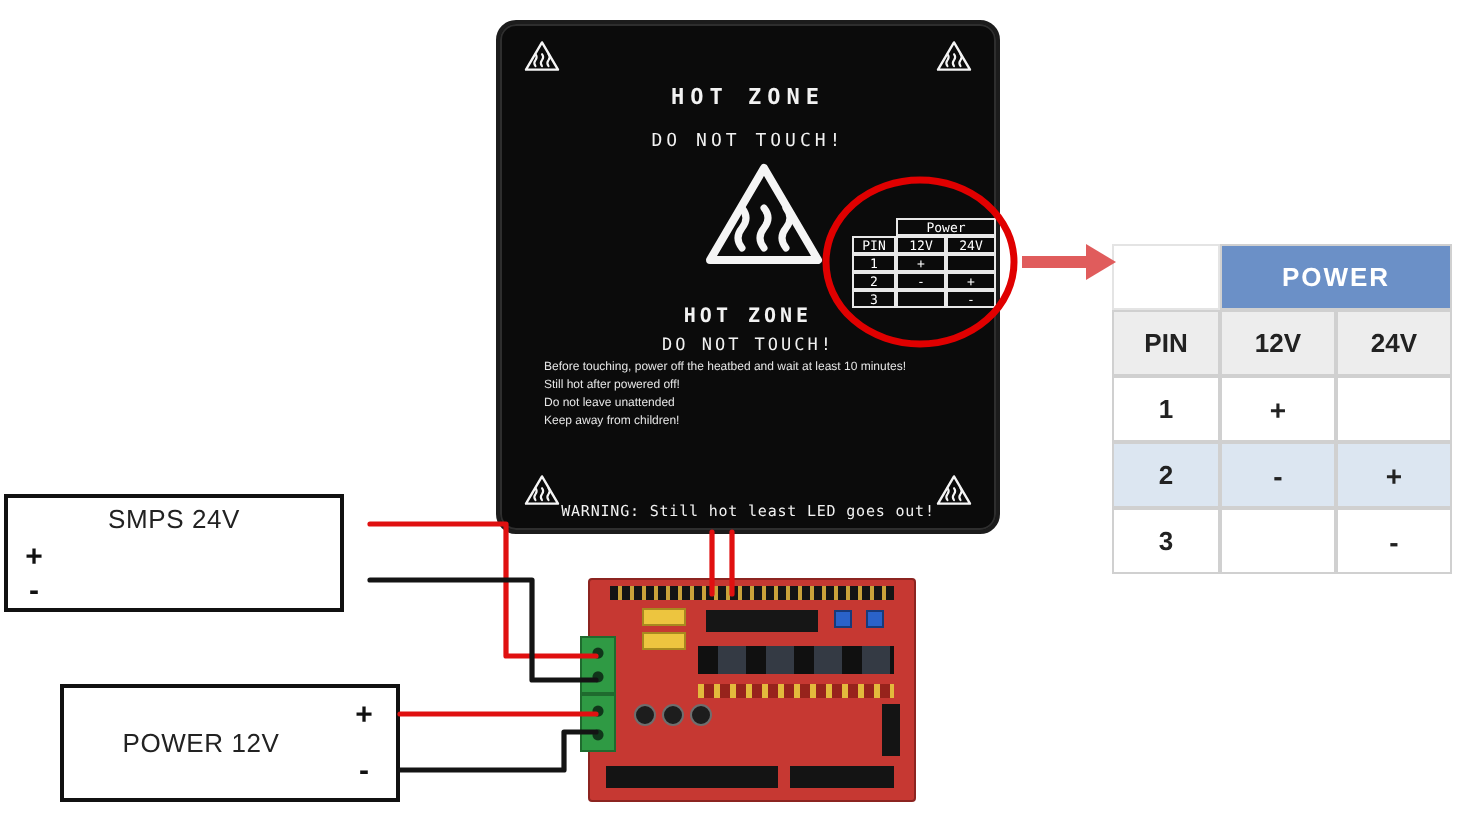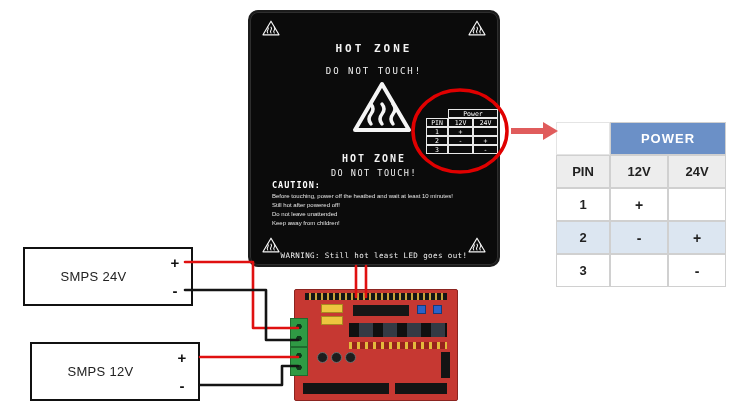--- a/index.html
+++ b/index.html
@@ -47,21 +47,21 @@
            align-items:center;justify-content:center;background:#fff;}
   .bt-title{grid-column:2/4;color:#fff;font-weight:bold;letter-spacing:1px;}
   .bt-corner{background:#fff;border-color:#e4e4e4;}
   .bt-h{font-weight:bold;}
   .bt-pin{font-weight:bold;}
   .bt-val{font-weight:bold;font-size:14px;}
 
   
   .smps{position:absolute;width:170px;height:59px;background:#fff;
         border:2px solid #111;box-sizing:border-box;display:flex;}
-  .smps24{left:23px;top:247px;} .smps12{left:30px;top:342px;}
+  .smps24{left:2px;top:247px;flex-direction:column;} .smps12{left:30px;top:342px;}
   .smps-label{flex:1;display:flex;align-items:center;justify-content:center;
               font-size:13px;color:#222;letter-spacing:0.3px;}
   .smps-terms{width:26px;display:flex;flex-direction:column;
               justify-content:space-around;align-items:center;
               font-size:15px;font-weight:bold;color:#111;padding-right:3px;}
 
   
   .ramps{position:absolute;left:294px;top:289px;width:162px;height:110px;
          background:#c63832;border:1px solid #8c2420;border-radius:2px;z-index:2;}
   .ramps div{position:absolute;}
@@ -148,21 +148,20 @@
       <div class="bt-s">+</div>
       <div class="bt-s">3</div>
       <div class="bt-s"></div>
       <div class="bt-s">-</div>
     </div>
 
     <div class="hb-line hb-hotzone-bottom">HOT ZONE</div>
     <div class="hb-line hb-dnt-bottom">DO NOT TOUCH!</div>
 
     <div class="hb-caution">
-      <div class="hb-caution-title">CAUTION:</div>
       <div class="hb-caution-line">Before touching, power off the heatbed and wait at least 10 minutes!</div>
       <div class="hb-caution-line">Still hot after powered off!</div>
       <div class="hb-caution-line">Do not leave unattended</div>
       <div class="hb-caution-line">Keep away from children!</div>
     </div>
 
     <div class="hb-warning">WARNING: Still hot least LED goes out!</div>
   </div>
 
   <div class="bigtable">
@@ -188,21 +187,21 @@
 
   <div class="smps smps24">
     <div class="smps-label">SMPS 24V</div>
     <div class="smps-terms">
       <span>+</span>
       <span>-</span>
     </div>
   </div>
 
   <div class="smps smps12">
-    <div class="smps-label">SMPS 12V</div>
+    <div class="smps-label">POWER 12V</div>
     <div class="smps-terms">
       <span>+</span>
       <span>-</span>
     </div>
   </div>
 
   <div class="ramps">
     <div class="pin-strip-top"></div>
     <div class="fuse fuse1"></div>
     <div class="fuse fuse2"></div>

